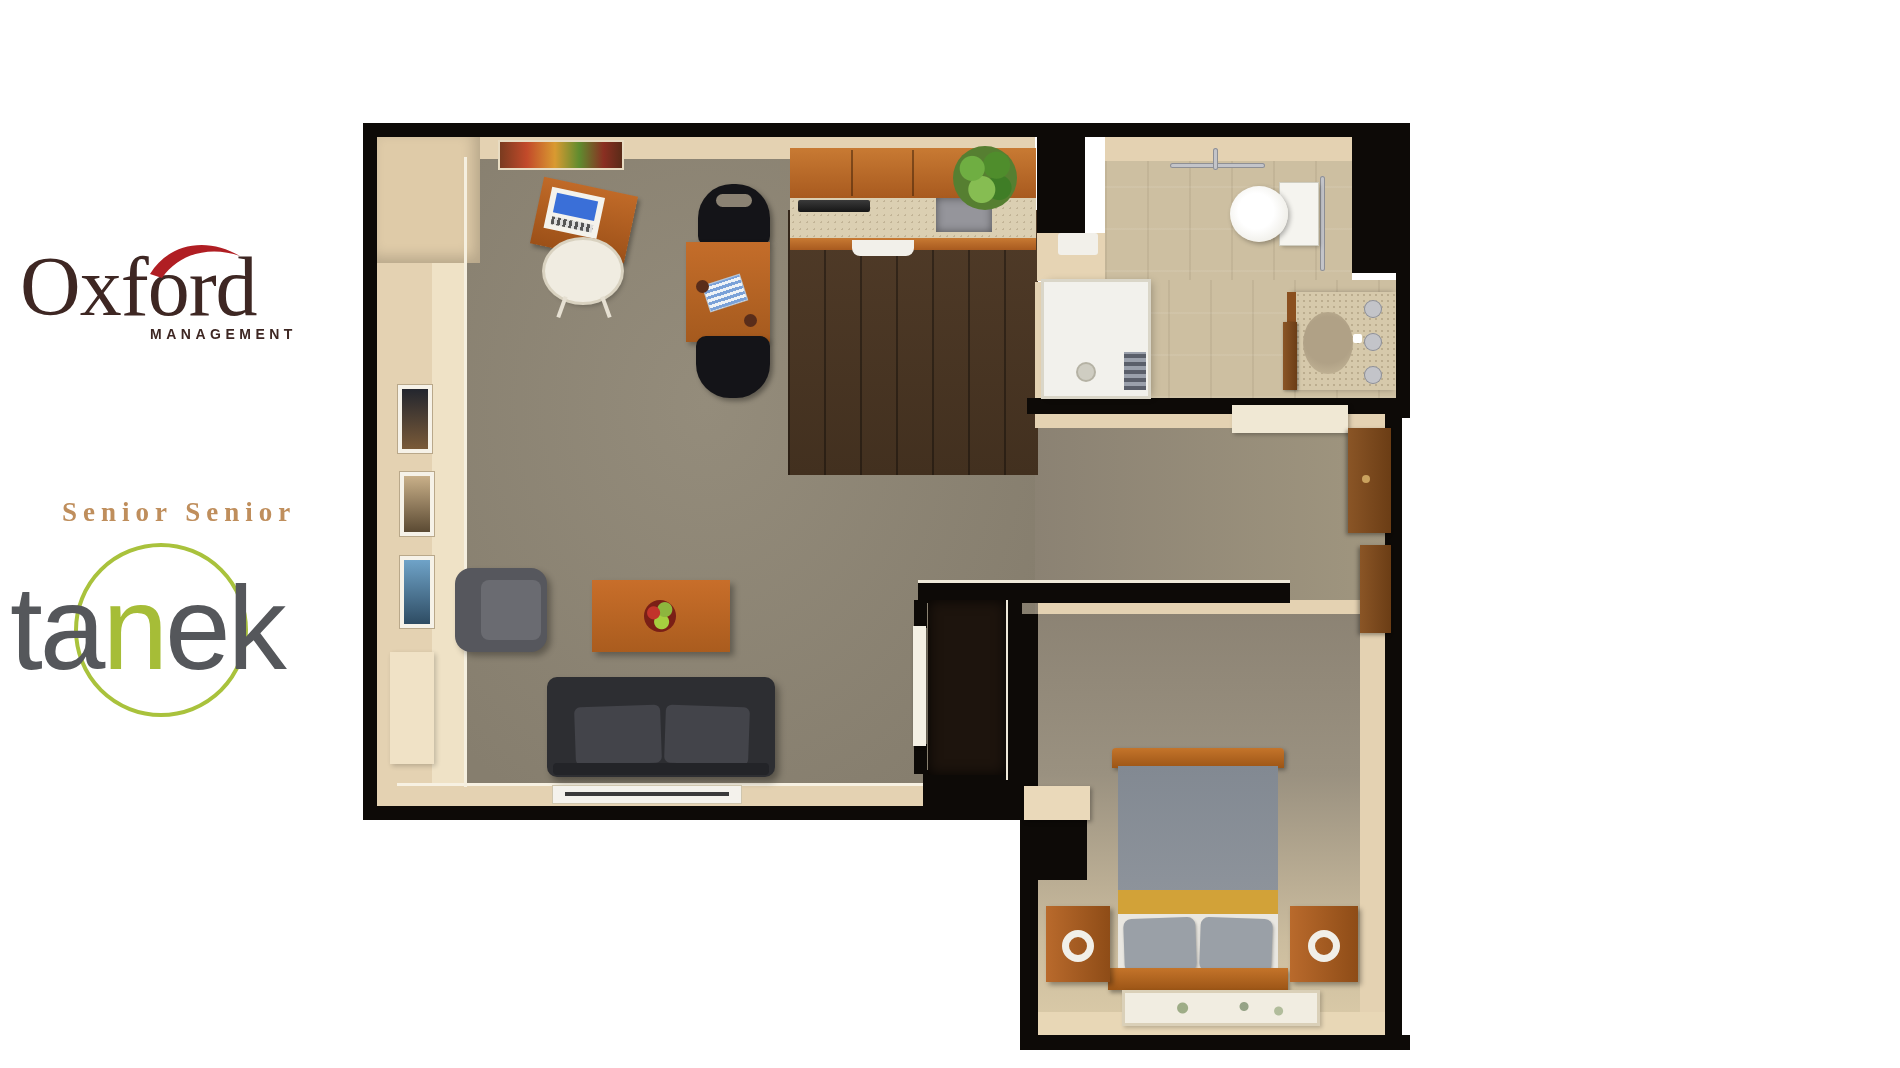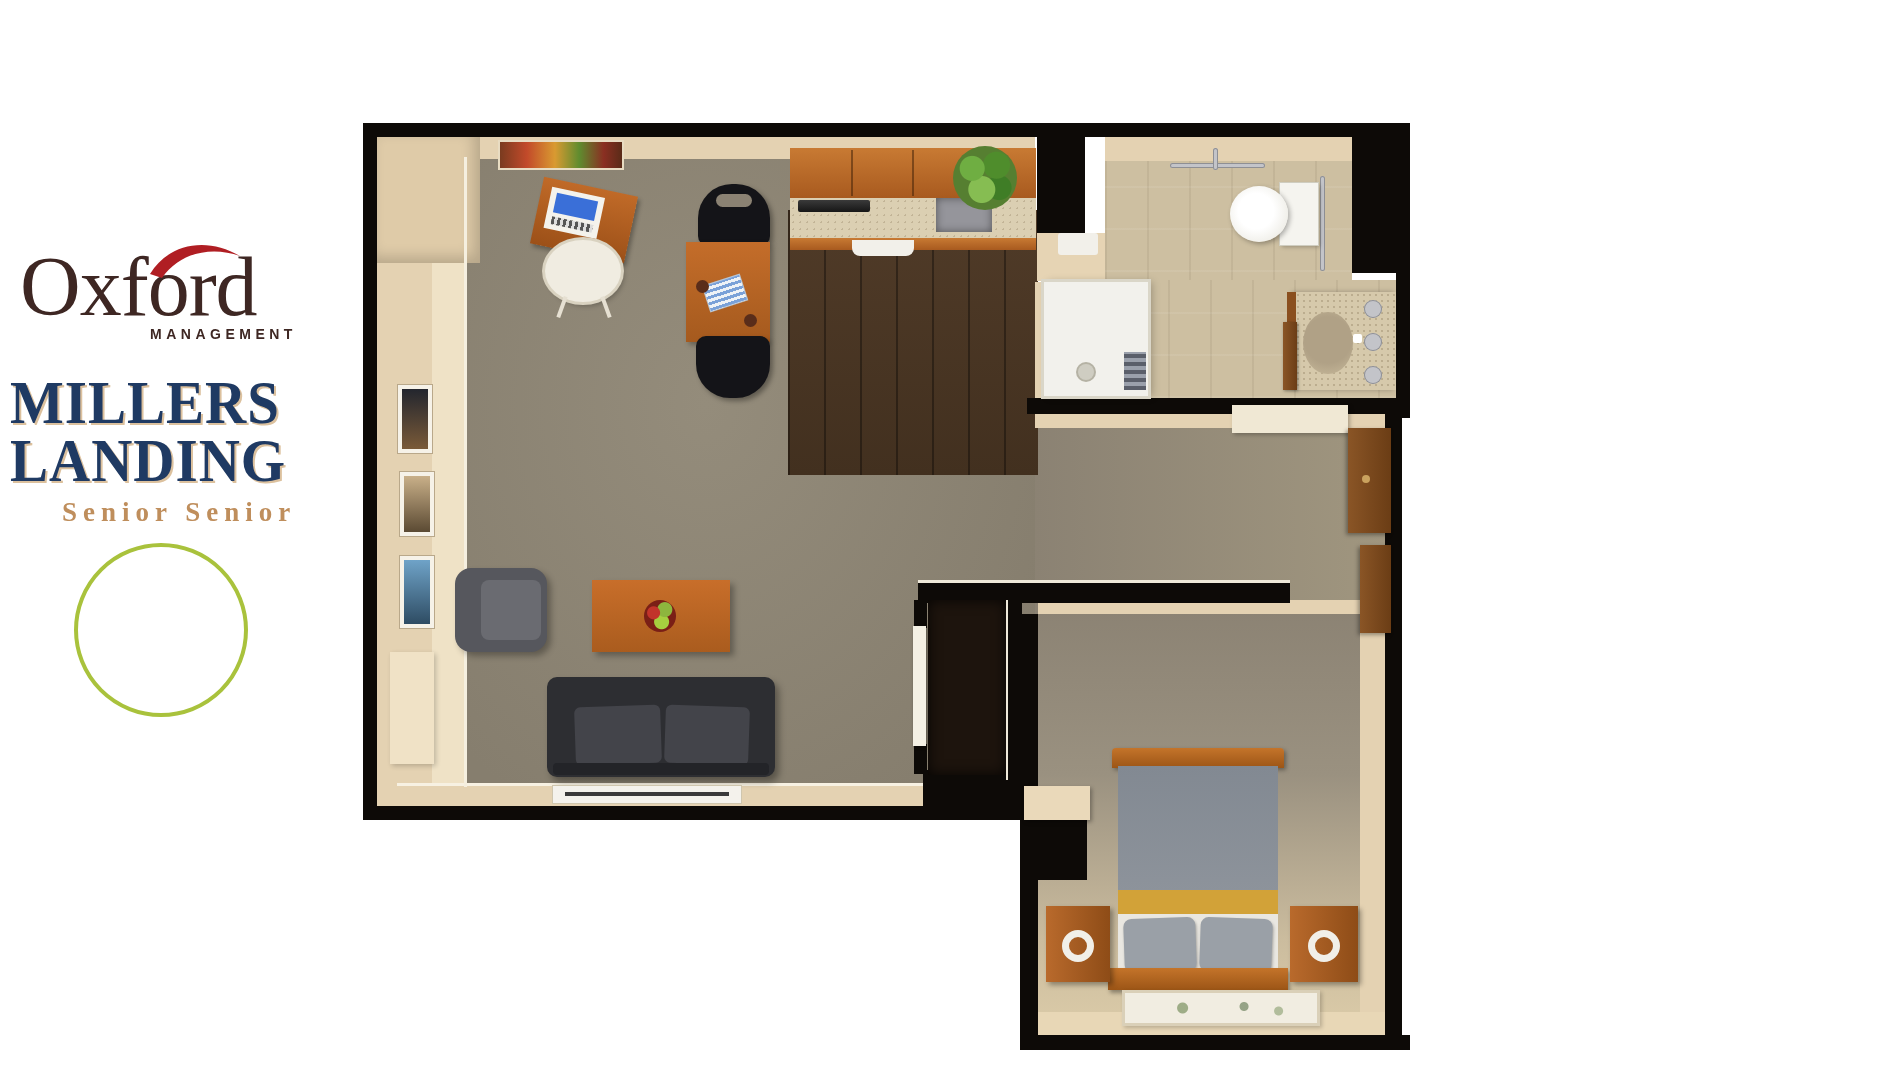--- a/index.html
+++ b/index.html
@@ -37,27 +37,24 @@
 <div id="stage">
 
   <div class="abs" style="left:20px;top:238px;width:280px;height:100px;">
     <div class="oxford-word">Oxford</div>
     <svg class="abs" style="left:128px;top:2px;" width="96" height="40" viewBox="0 0 96 40">
       <path d="M2,34 C20,4 58,-4 92,16 C64,6 32,12 14,38 Z" fill="#b01e23"></path>
     </svg>
   </div>
   <div class="abs oxford-sub" style="left:150px;top:326px;">MANAGEMENT</div>
 
-  <div class="abs" style="left:10px;top:372px;width:280px;">
-    <div class="millers">MILLERS</div>
-    <div class="millers" style="margin-top:2px;">LANDING</div>
-  </div>
   <div class="abs senior" style="left:62px;top:497px;">Senior Senior</div>
 
   <div class="abs tanek-ring" style="left:74px;top:543px;"></div>
+  <div class="abs tanek" style="left:10px;top:560px;"><span>ta</span><span class="accent">n</span><span>ek</span></div>
 
   <div class="abs carpet" style="left:377px;top:137px;width:658px;height:669px;"></div>
   <div class="abs" style="left:1035px;top:414px;width:350px;height:200px;background:linear-gradient(90deg,#8b8273 0%,#a0967f 100%);"></div>
   <div class="abs" style="left:1038px;top:600px;width:347px;height:435px;background:linear-gradient(180deg,#8b8273 0%,#9a9180 40%,#cbbc9e 78%,#dccca9 100%);"></div>
   <div class="abs wood" style="left:788px;top:210px;width:250px;height:265px;"></div>
   <div class="abs tile" style="left:1105px;top:137px;width:247px;height:261px;"></div>
   <div class="abs tile" style="left:1042px;top:280px;width:354px;height:118px;"></div>
 
   <div class="abs band" style="left:377px;top:137px;width:658px;height:22px;"></div>
   <div class="abs band" style="left:377px;top:137px;width:90px;height:669px;"></div>

